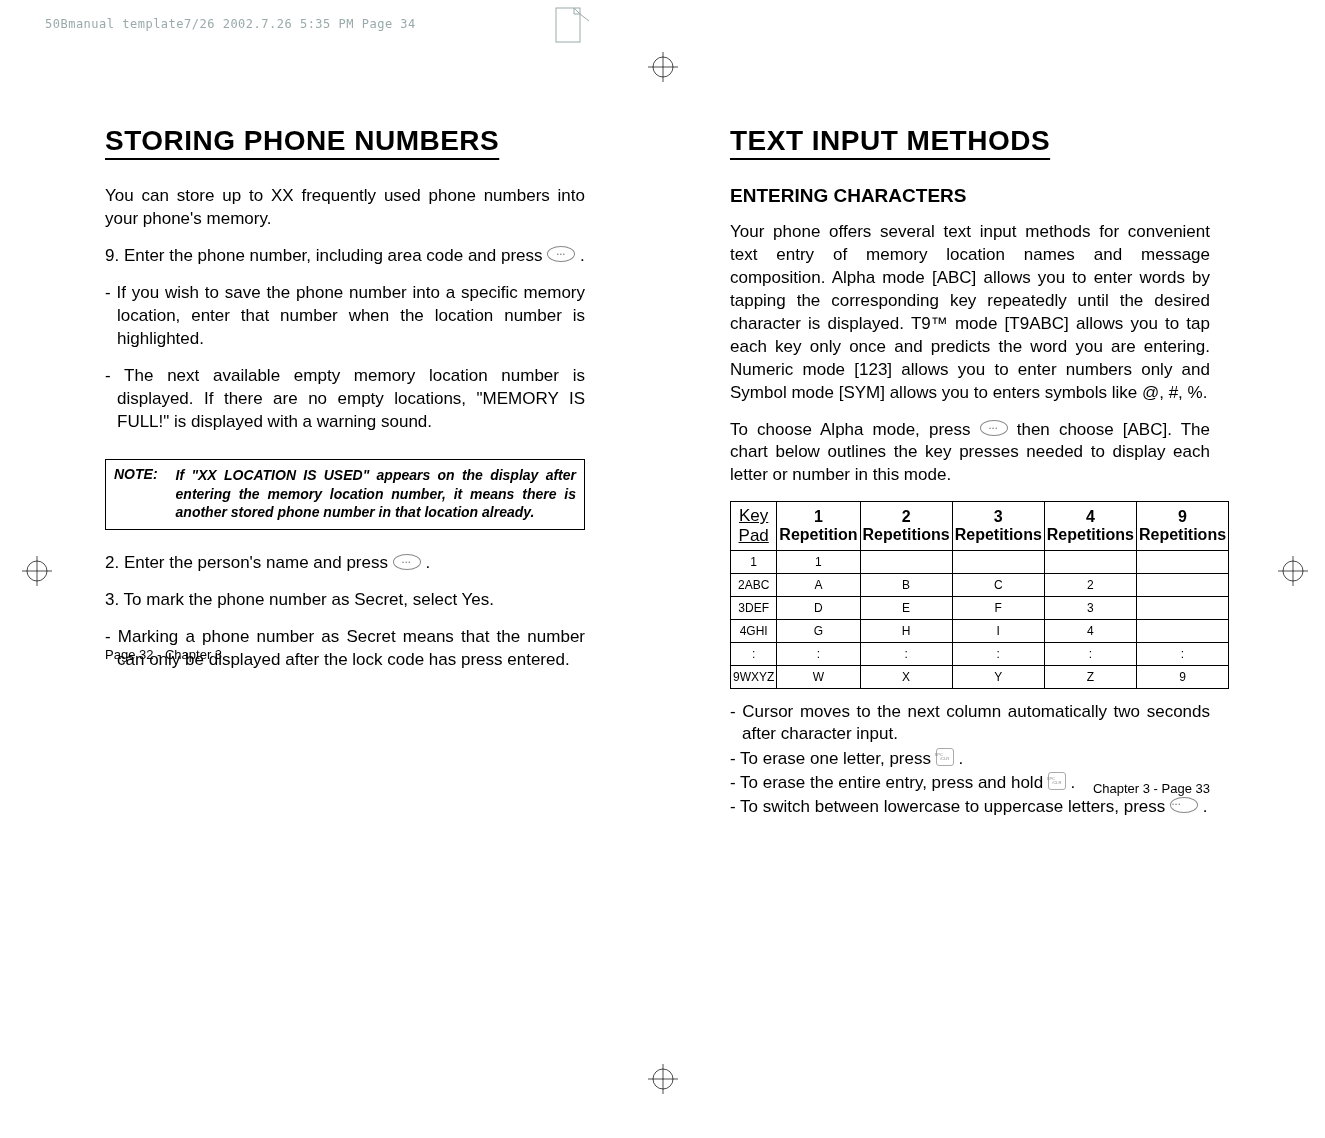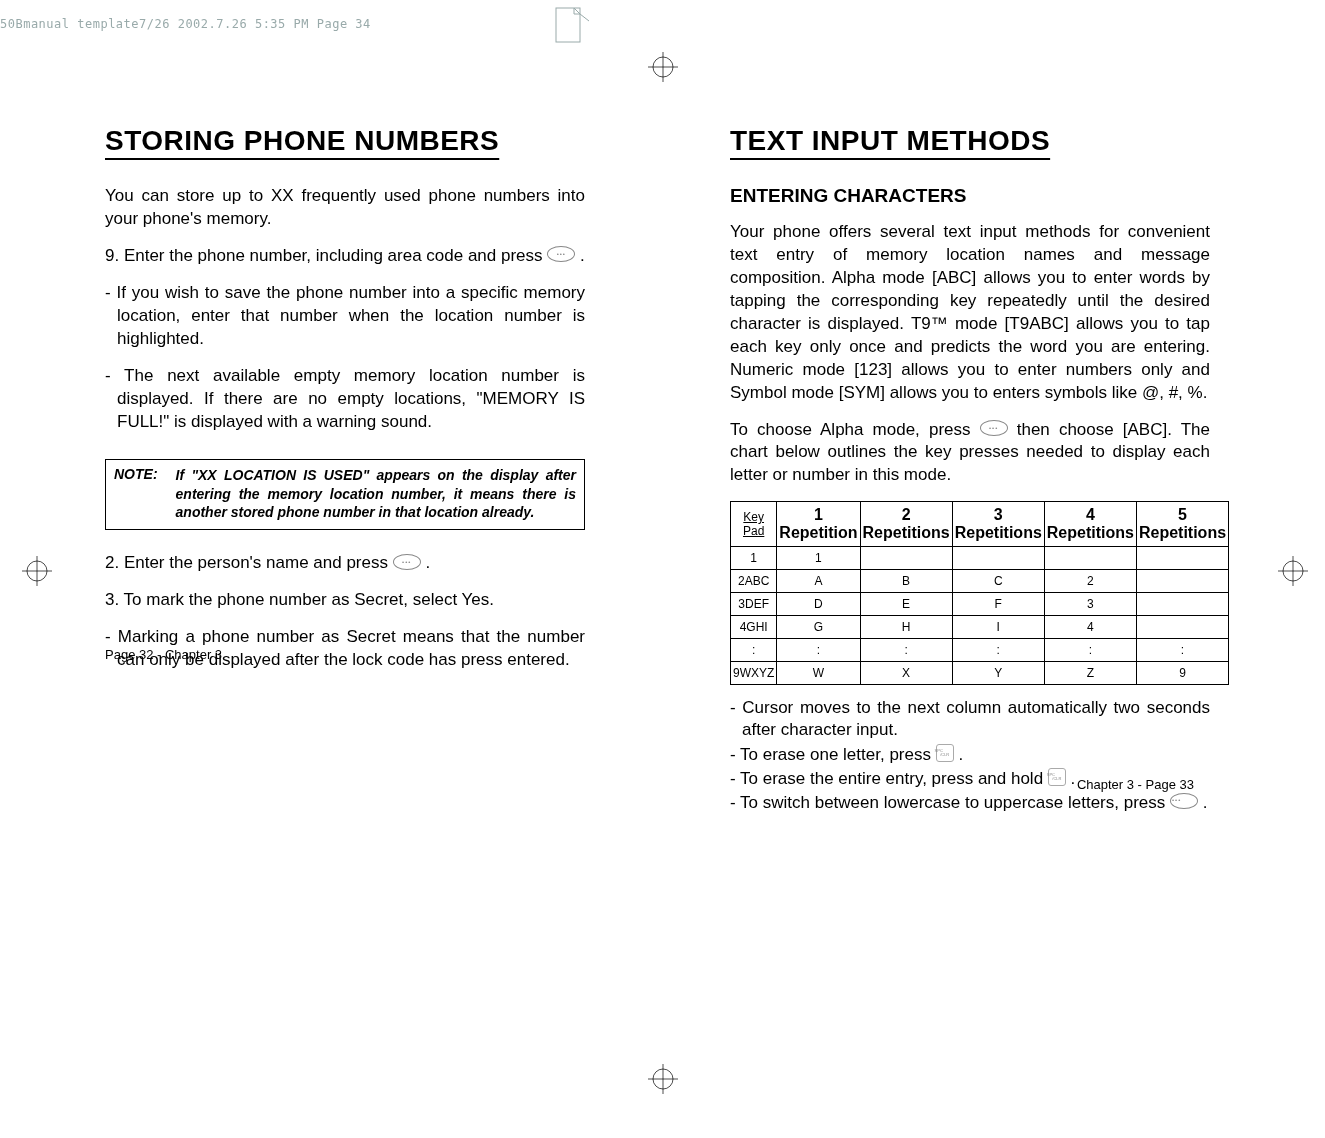--- a/index.html
+++ b/index.html
@@ -1,18 +1,18 @@
 <!DOCTYPE html>
 <html><head>
 <meta charset="utf-8">
 <style>
   * { box-sizing: border-box; margin: 0; padding: 0; }
   body { font-family: Arial, Helvetica, sans-serif; background: #fff; width: 1325px; height: 1138px; position: relative; overflow: hidden; }
 
-  .hdr-line { position: absolute; top: 17px; left: 0; font: 12px monospace; color: #9aa; letter-spacing: 0.5px; }
+  .hdr-line { position: absolute; top: 17px; left: 0; font: 12px monospace; color: #9aa; letter-spacing: 0.5px; padding-left: 45px; }
   .hdr-page-svg { position: absolute; top: 7px; left: 555px; }
 
   .reg-cross { position: absolute; }
   .reg-cross svg { display: block; }
 
   .page { position: absolute; top: 125px; width: 480px; }
   .page-left { left: 105px; }
   .page-right { left: 730px; }
 
   h1.section-title { font-family: Arial, Helvetica, sans-serif; font-weight: 800; font-size: 28px; letter-spacing: 0.5px; text-decoration: underline; text-underline-offset: 8px; text-decoration-thickness: 2px; margin-bottom: 28px; }
@@ -31,25 +31,25 @@
   .icon-sq::after { content: "SPC\A/CLR"; white-space: pre; font-size: 4px; color: #888; position: absolute; left: 50%; top: 50%; transform: translate(-50%, -50%); text-align: center; line-height: 1; }
 
   .note-box { border: 1px solid #000; padding: 6px 8px 8px 8px; margin: 26px 0 22px 0; }
   .note-box .note-row { display: flex; gap: 18px; }
   .note-box strong { font-style: italic; font-weight: 700; font-size: 14px; }
   .note-box .note-text { font-style: italic; font-weight: 700; font-size: 14px; line-height: 1.3; text-align: justify; flex: 1; }
 
   table.keypad { border-collapse: collapse; width: 100%; margin: 6px 0 12px 0; font-size: 12px; }
   table.keypad th, table.keypad td { border: 1px solid #000; text-align: center; padding: 4px 2px; }
   table.keypad th { font-weight: 700; font-size: 16px; }
-  table.keypad th.first { font-size: 12px; font-weight: 400; text-decoration: underline; }
+  table.keypad th.first { font-size: 17px; font-weight: 400; text-decoration: underline; }
 
   .footer { position: absolute; bottom: 24px; font-size: 13px; }
   .footer-left { left: 0; }
-  .footer-right { right: 16px; }
+  .footer-right { right: 0; }
 
   .reg-top { top: 52px; left: 648px; }
   .reg-left { top: 556px; left: 22px; }
   .reg-right { top: 556px; left: 1278px; }
   .reg-bottom { top: 1064px; left: 648px; }
 </style>
 </head>
 <body>
 
 <div class="hdr-line">50Bmanual template7/26  2002.7.26  5:35 PM  Page 34</div>
@@ -138,21 +138,21 @@
   </p>
 
   <table class="keypad">
     <thead>
         <tr>
       <th class="first">Key Pad</th>
       <th>1 Repetition</th>
       <th>2 Repetitions</th>
       <th>3 Repetitions</th>
       <th>4 Repetitions</th>
-      <th>5 Repetitions</th>
+      <th>9 Repetitions</th>
     </tr>
       </thead>
     <tbody>
         <tr>
           <td>1</td>
           <td>1</td>
           <td></td>
           <td></td>
           <td></td>
           <td></td>

